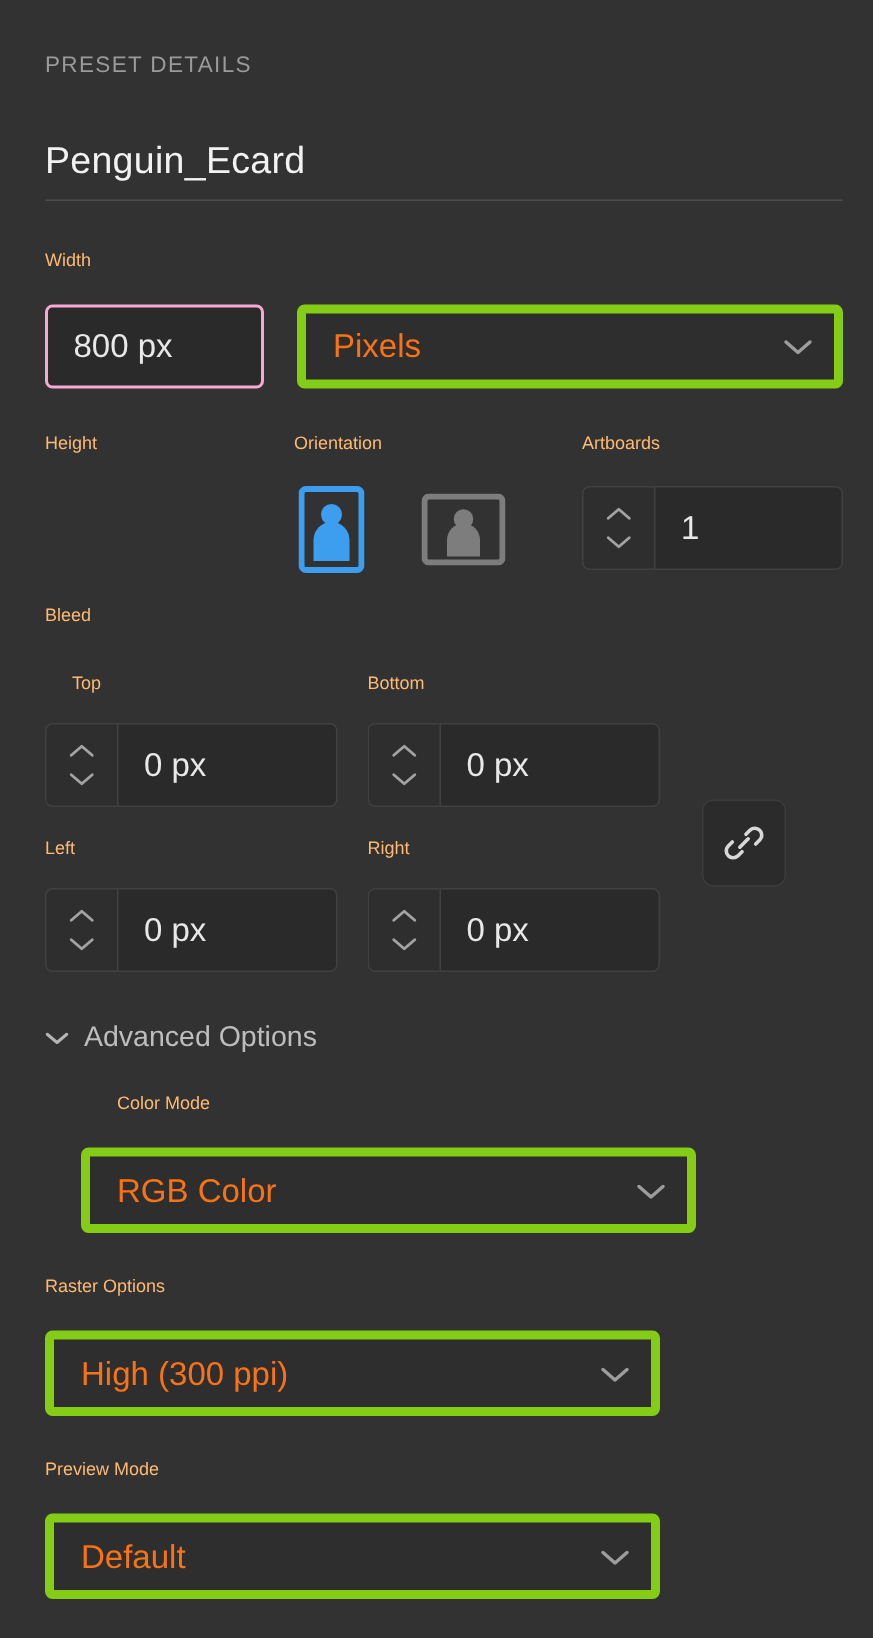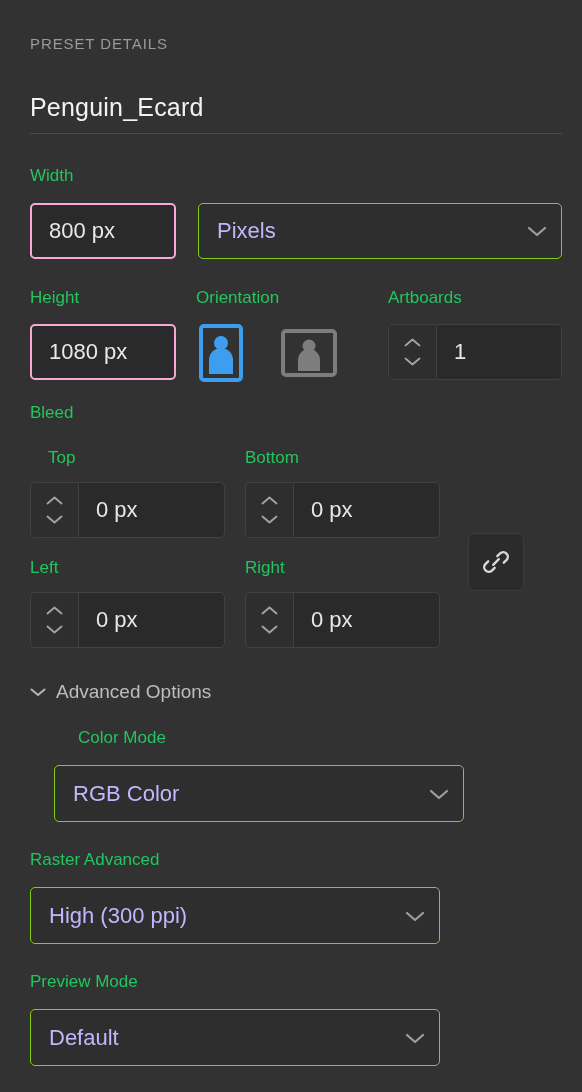--- a/index.html
+++ b/index.html
@@ -23,22 +23,22 @@
   .section-header {
     position: absolute;
     font-size: 15px;
     letter-spacing: 0.9px;
     color: #9a9a9a;
     font-weight: 400;
   }
 
   .field-label {
     position: absolute;
-    font-size: 17px;
-    color: #22c55e;
+    font-size: 12px;
+    color: #fdba74;
     font-weight: 400;
   }
 
   
   .name-field {
     position: absolute;
     left: 30px;
     top: 82px;
     width: 532px;
     height: 52px;
@@ -66,26 +66,26 @@
     color: #e8e8e8;
     font-size: 22px;
     font-weight: 300;
     padding-left: 17px;
   }
 
   
   .dropdown {
     position: absolute;
     background: #2e2e2e;
-    border: 1px solid #84cc16;
+    border: 6px solid #84cc16;
     border-radius: 5px;
     display: flex;
     align-items: center;
     justify-content: space-between;
-    color: #c4b5fd;
+    color: #f97316;
     font-size: 22px;
     font-weight: 300;
     padding: 0 14px 0 18px;
     cursor: pointer;
   }
   .dropdown .val { line-height: 1; }
   .chev {
     width: 20px;
     height: 12px;
     flex: 0 0 auto;
@@ -192,21 +192,20 @@
     <span class="val">Pixels</span>
     <span class="chev">
       <svg viewBox="0 0 20 12" width="20" height="12">
         <path d="M2 3 L10 10 L18 3" fill="none" stroke="#9d9d9d" stroke-width="2.3" stroke-linecap="round" stroke-linejoin="round"></path>
       </svg>
     </span>
   </div>
 
   <div class="field-label" style="left:30px; top:288px;">Height</div>
 
-  <div class="input-box" style="left:30px; top:324px; width:146px; height:56px;">1080 px</div>
 
   <div class="field-label" style="left:196px; top:288px;">Orientation</div>
 
   <div class="orient-btn" style="left:199px; top:324px;">
     <svg viewBox="0 0 44 58" width="44" height="58">
       <rect x="2" y="2" width="40" height="54" rx="3" ry="3" fill="none" stroke="#3d9eef" stroke-width="4"></rect>
       <circle cx="22" cy="19" r="7" fill="#3d9eef"></circle>
       <path d="M10 50 L10 36 a12 12 0 0 1 24 0 L34 50 Z" fill="#3d9eef"></path>
     </svg>
   </div>
@@ -329,21 +328,21 @@
   <div class="field-label" style="left:30px; top:728px;margin-left:48px;">Color Mode</div>
   <div class="dropdown" style="left:30px; top:765px; width:410px; height:57px;margin-left:24px;">
     <span class="val">RGB Color</span>
     <span class="chev">
       <svg viewBox="0 0 20 12" width="20" height="12">
         <path d="M2 3 L10 10 L18 3" fill="none" stroke="#9d9d9d" stroke-width="2.3" stroke-linecap="round" stroke-linejoin="round"></path>
       </svg>
     </span>
   </div>
 
-  <div class="field-label" style="left:30px; top:850px;">Raster Advanced</div>
+  <div class="field-label" style="left:30px; top:850px;">Raster Options</div>
   <div class="dropdown" style="left:30px; top:887px; width:410px; height:57px;">
     <span class="val">High (300 ppi)</span>
     <span class="chev">
       <svg viewBox="0 0 20 12" width="20" height="12">
         <path d="M2 3 L10 10 L18 3" fill="none" stroke="#9d9d9d" stroke-width="2.3" stroke-linecap="round" stroke-linejoin="round"></path>
       </svg>
     </span>
   </div>
 
   <div class="field-label" style="left:30px; top:972px;">Preview Mode</div>

